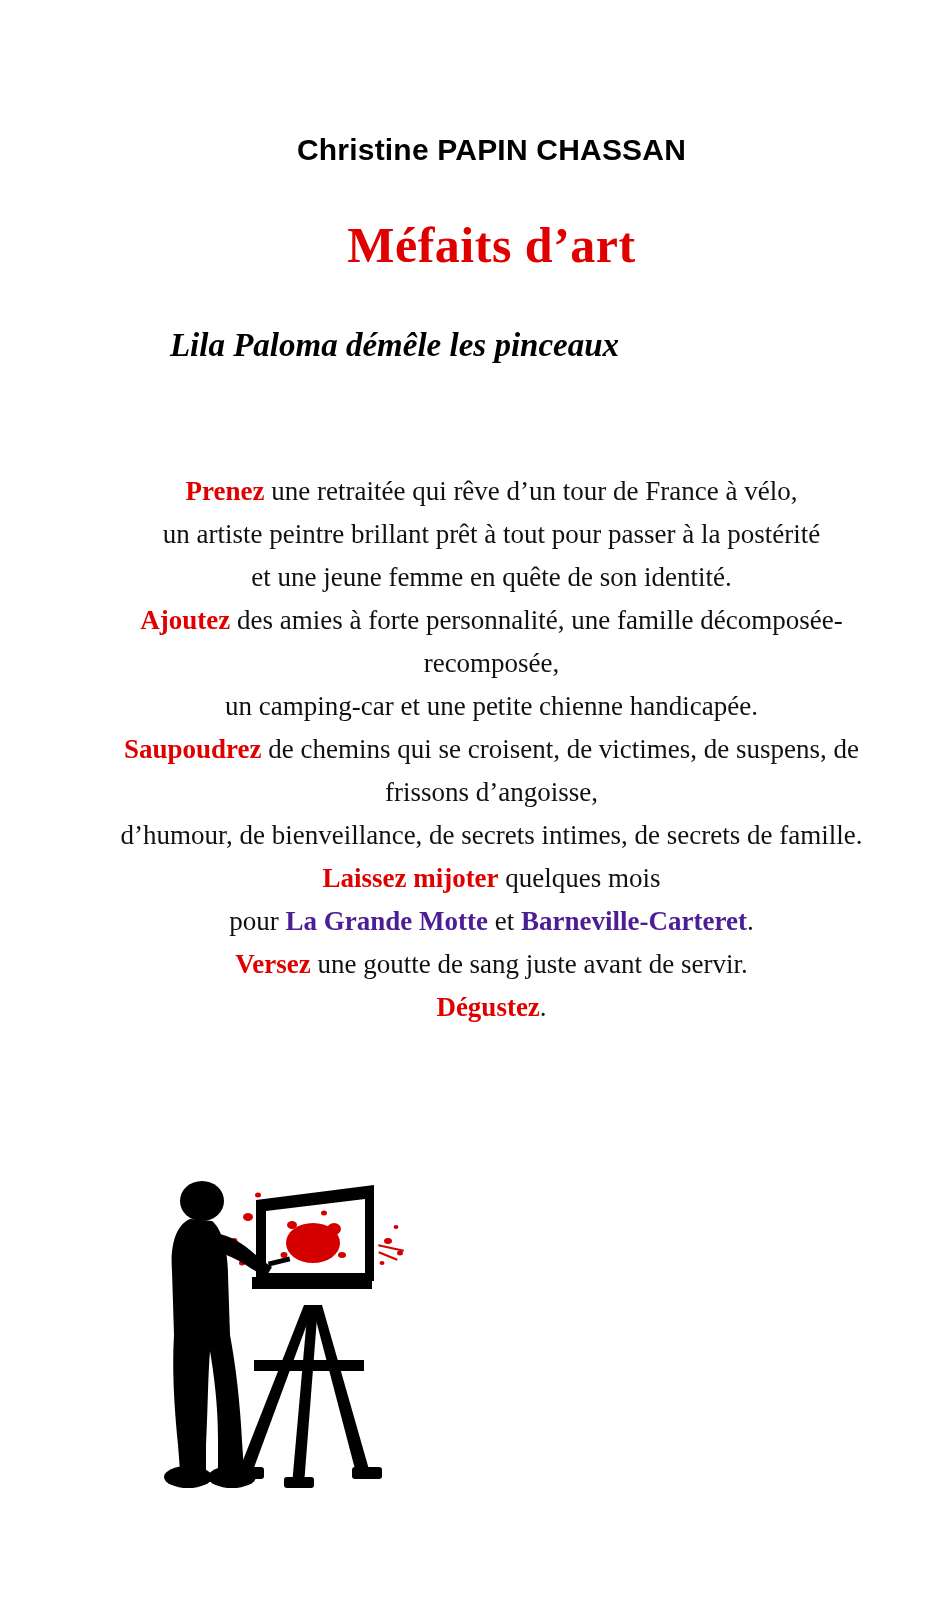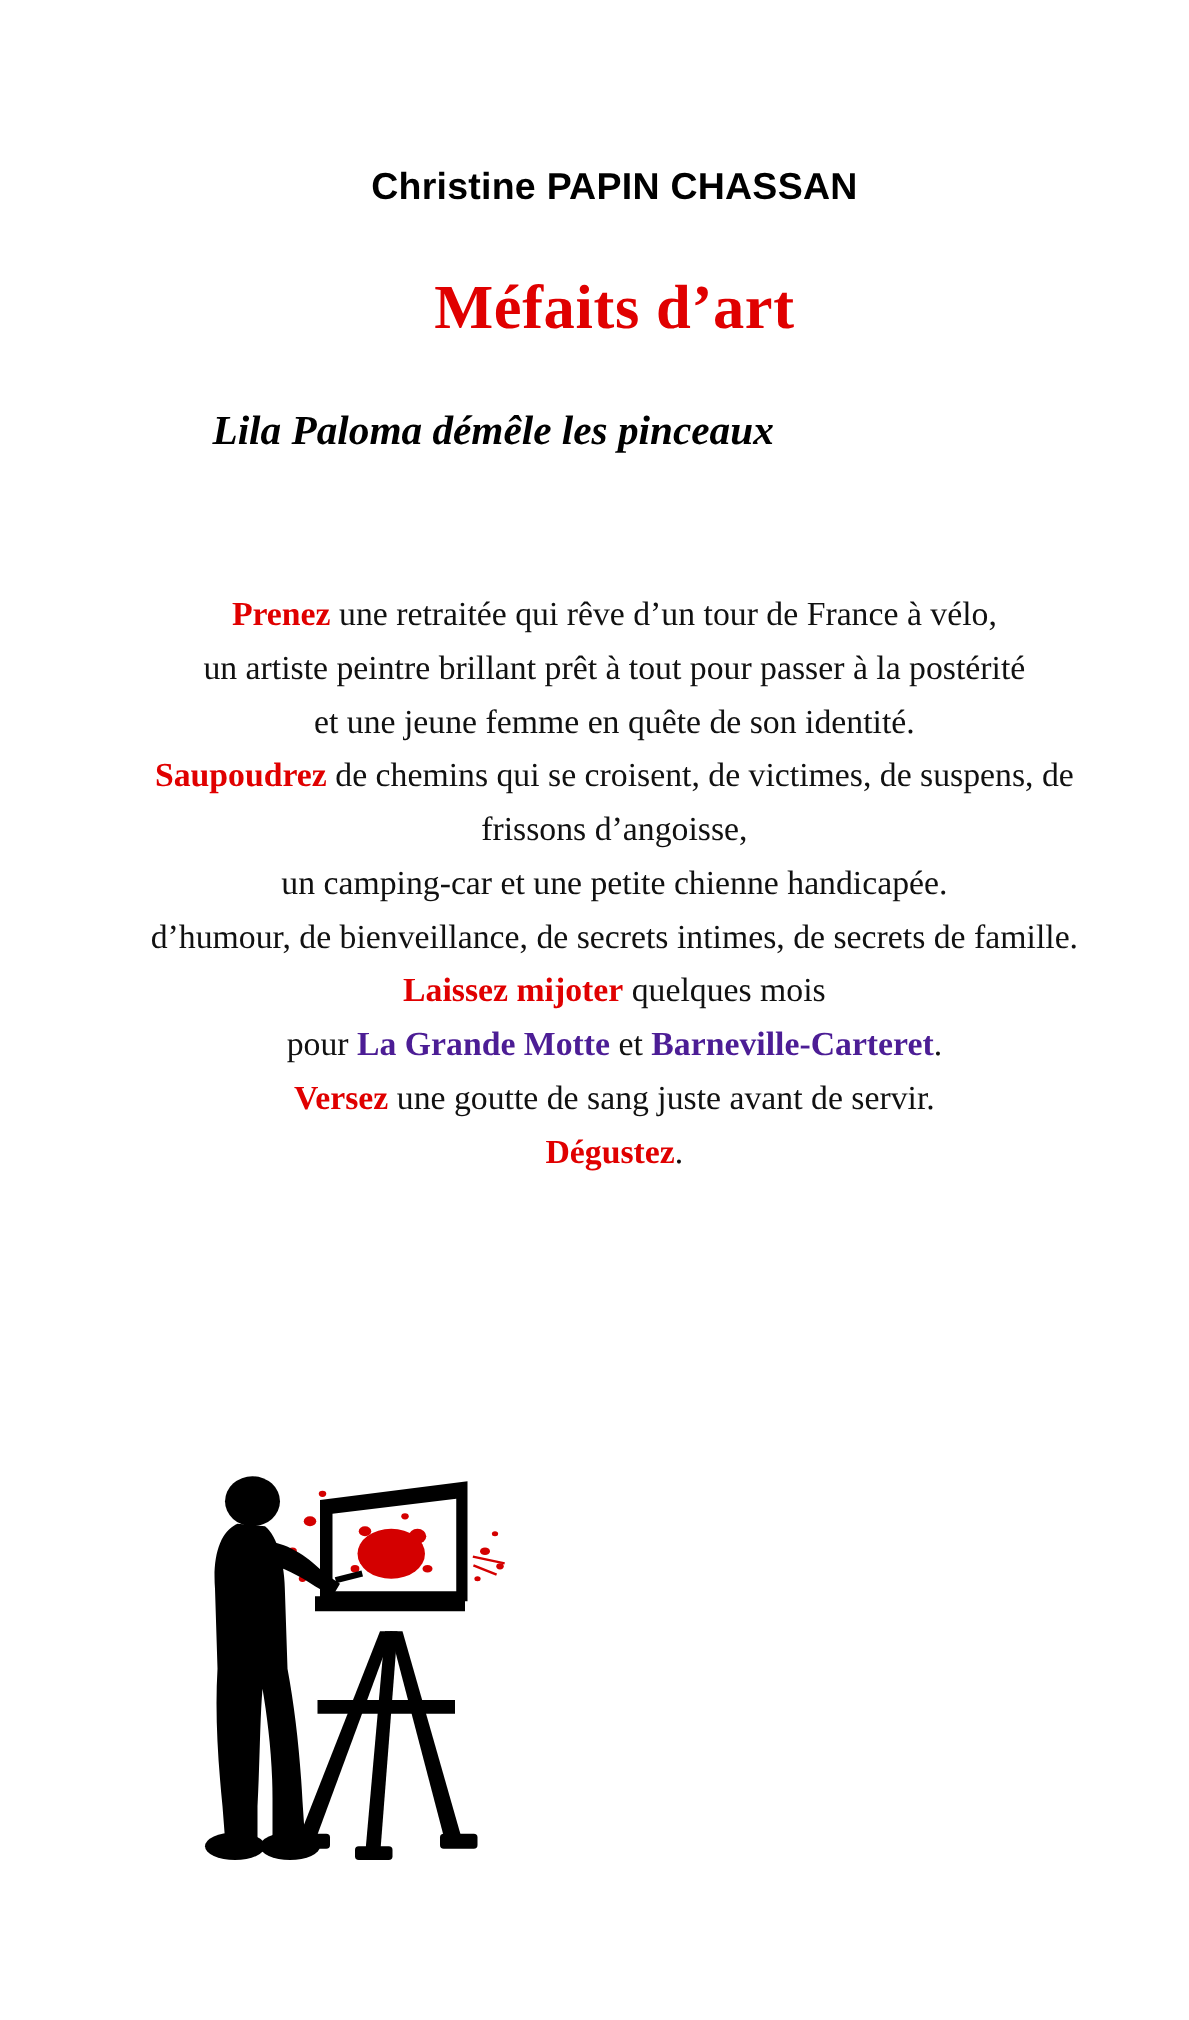--- a/index.html
+++ b/index.html
@@ -105,23 +105,26 @@
 
   <div class="subtitle">Lila Paloma démêle les pinceaux</div>
 
   <div class="blurb">
     <p>
       <span class="kw">Prenez</span><span> une retraitée qui rêve d’un tour de France à vélo,</span>
     </p>
     <p>un artiste peintre brillant prêt à tout pour passer à la postérité</p>
     <p>et une jeune femme en quête de son identité.</p>
     <p>
+      <span class="kw">Ajoutez</span><span> des amies à forte personnalité, une famille décomposée-recomposée,</span>
+    </p>
+    <p>un camping-car et une petite chienne handicapée.</p>
+    <p>
       <span class="kw">Saupoudrez</span><span> de chemins qui se croisent, de victimes, de suspens, de frissons d’angoisse,</span>
     </p>
-    <p>un camping-car et une petite chienne handicapée.</p>
     <p>d’humour, de bienveillance, de secrets intimes, de secrets de famille.</p>
     <p>
       <span class="kw">Laissez mijoter</span><span> quelques mois</span>
     </p>
     <p>
       <span>pour </span><span class="place">La Grande Motte</span><span> et </span><span class="place">Barneville-Carteret</span><span>.</span>
     </p>
     <p>
       <span class="kw">Versez</span><span> une goutte de sang juste avant de servir.</span>
     </p>

